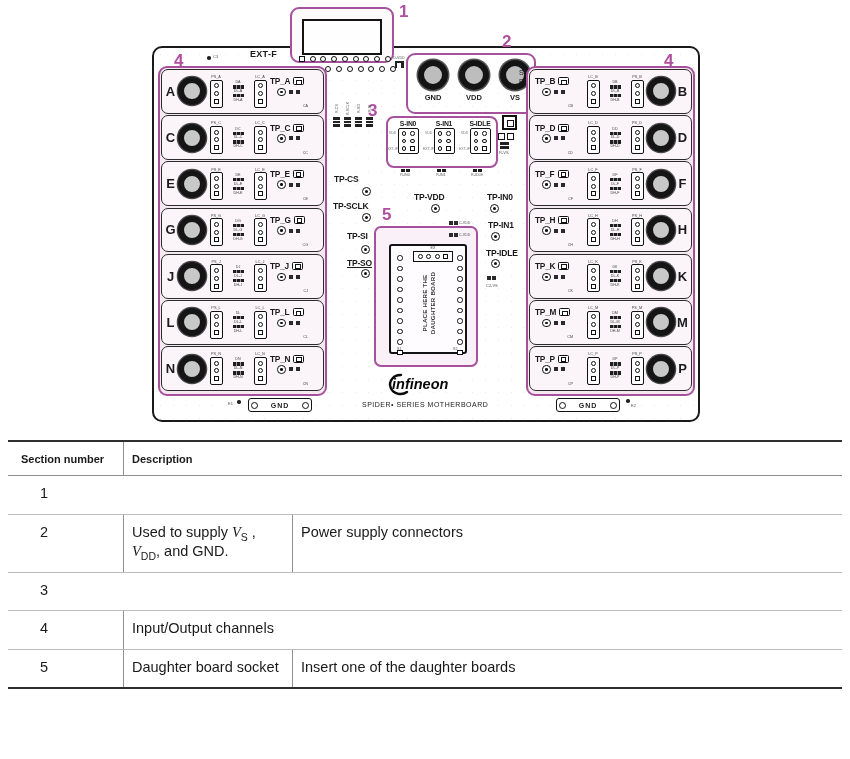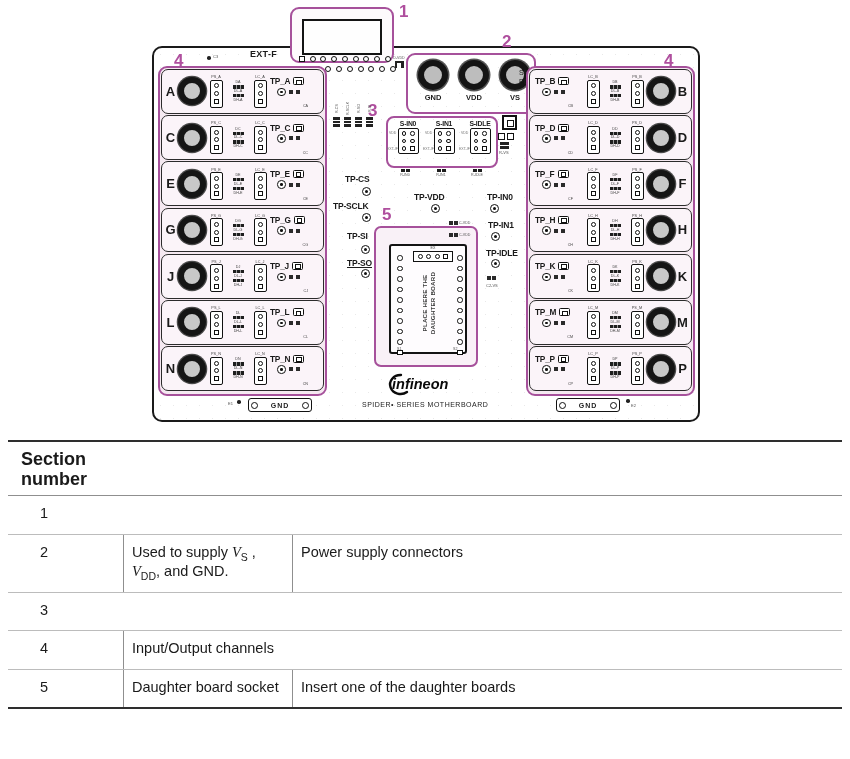--- a/index.html
+++ b/index.html
@@ -89,21 +89,21 @@
   .tpdot::after{content:'';position:absolute;left:50%;top:50%;width:2.6px;height:2.6px;margin:-1.3px;background:#111;border-radius:50%}
   .sqd{width:4px;height:4px;background:#2a2a2a;flex:none}
   .clbl{position:absolute;right:10px;bottom:1px;font-size:3.7px;color:#444;font-style:normal}
   
   .tblwrap{margin:3px 8px 0;border-top:2.6px solid #2e2e2e;border-bottom:2.6px solid #2e2e2e}
   .trow{display:grid;grid-template-columns:115px 169px 1fr;border-bottom:1px solid #bcbcbc}
   .trow:last-child{border-bottom:none}
   .trow.thead{border-bottom:1px solid #8f8f8f}
   .tcell{padding:8px 10px 10px 8px;font-size:14.5px;line-height:19.5px}
   .tcell+.tcell{border-left:1px solid #8f8f8f}
-  .thead .tcell{font-weight:700;font-size:18px;line-height:20px;padding-top:7px;padding-bottom:6px}
+  .thead .tcell{font-weight:700;font-size:11px;line-height:20px;padding-top:7px;padding-bottom:6px}
   .cell-num{padding-left:32px}
   .thead .cell-num{padding-left:13px}
   .mvar{font-style:italic;font-family:"Liberation Serif","DejaVu Serif",serif}
   .tcell sub{font-size:10.5px;line-height:0}
 </style>
 </head>
 <body>
 
 <div class="board-area">
   <div class="pcb"></div>
@@ -246,21 +246,21 @@
       <i></i>
       <i></i>
     </div>
   <div class="vsbars">
       <div class="sbar"></div>
       <div class="sbar"></div>
     </div>
   <span class="reflab" style="left:499px;top:150px">R-VS</span>
 
   <div id="tps">
-      <span class="tp-label" style="left: 345px; top: 174px;">TP-CS</span>
+      <span class="tp-label" style="left: 334px; top: 174px;">TP-CS</span>
       <span class="tp-dot" style="left: 362px; top: 187px;"></span>
       <span class="tp-label" style="left: 333px; top: 201px;">TP-SCLK</span>
       <span class="tp-dot" style="left: 362px; top: 213px;"></span>
       <span class="tp-label" style="left: 347px; top: 231px;">TP-SI</span>
       <span class="tp-dot" style="left: 361px; top: 245px;"></span>
       <span class="tp-label" style="left: 347px; top: 258px; text-decoration: underline;">TP-SO</span>
       <span class="tp-dot" style="left: 361px; top: 269px;"></span>
       <span class="tp-label" style="left: 414px; top: 192px;">TP-VDD</span>
       <span class="tp-dot" style="left: 431px; top: 204px;"></span>
       <span class="tp-label" style="left: 487px; top: 192px;">TP-IN0</span>
@@ -888,20 +888,21 @@
     </div>
   <span class="reflab" style="left:228px;top:401px">E1</span>
   <span class="refdot" style="left:237px;top:400px"></span>
   <span class="refdot" style="left:626px;top:399px"></span>
   <span class="reflab" style="left:631px;top:403px">E2</span>
 </div>
 
 <div class="tblwrap" id="table-root">
     <div class="trow thead">
       <div class="tcell cell-num">Section number</div>
+      <div class="tcell">Description</div>
     </div>
     <div class="trow">
       <div class="tcell cell-num">1</div>
     </div>
     <div class="trow">
       <div class="tcell cell-num">2</div>
       <div class="tcell">Used to supply <span class="mvar">V</span><sub>S</sub> , <span class="mvar">V</span><sub>DD</sub>, and GND.</div>
       <div class="tcell">Power supply connectors</div>
     </div>
     <div class="trow">

